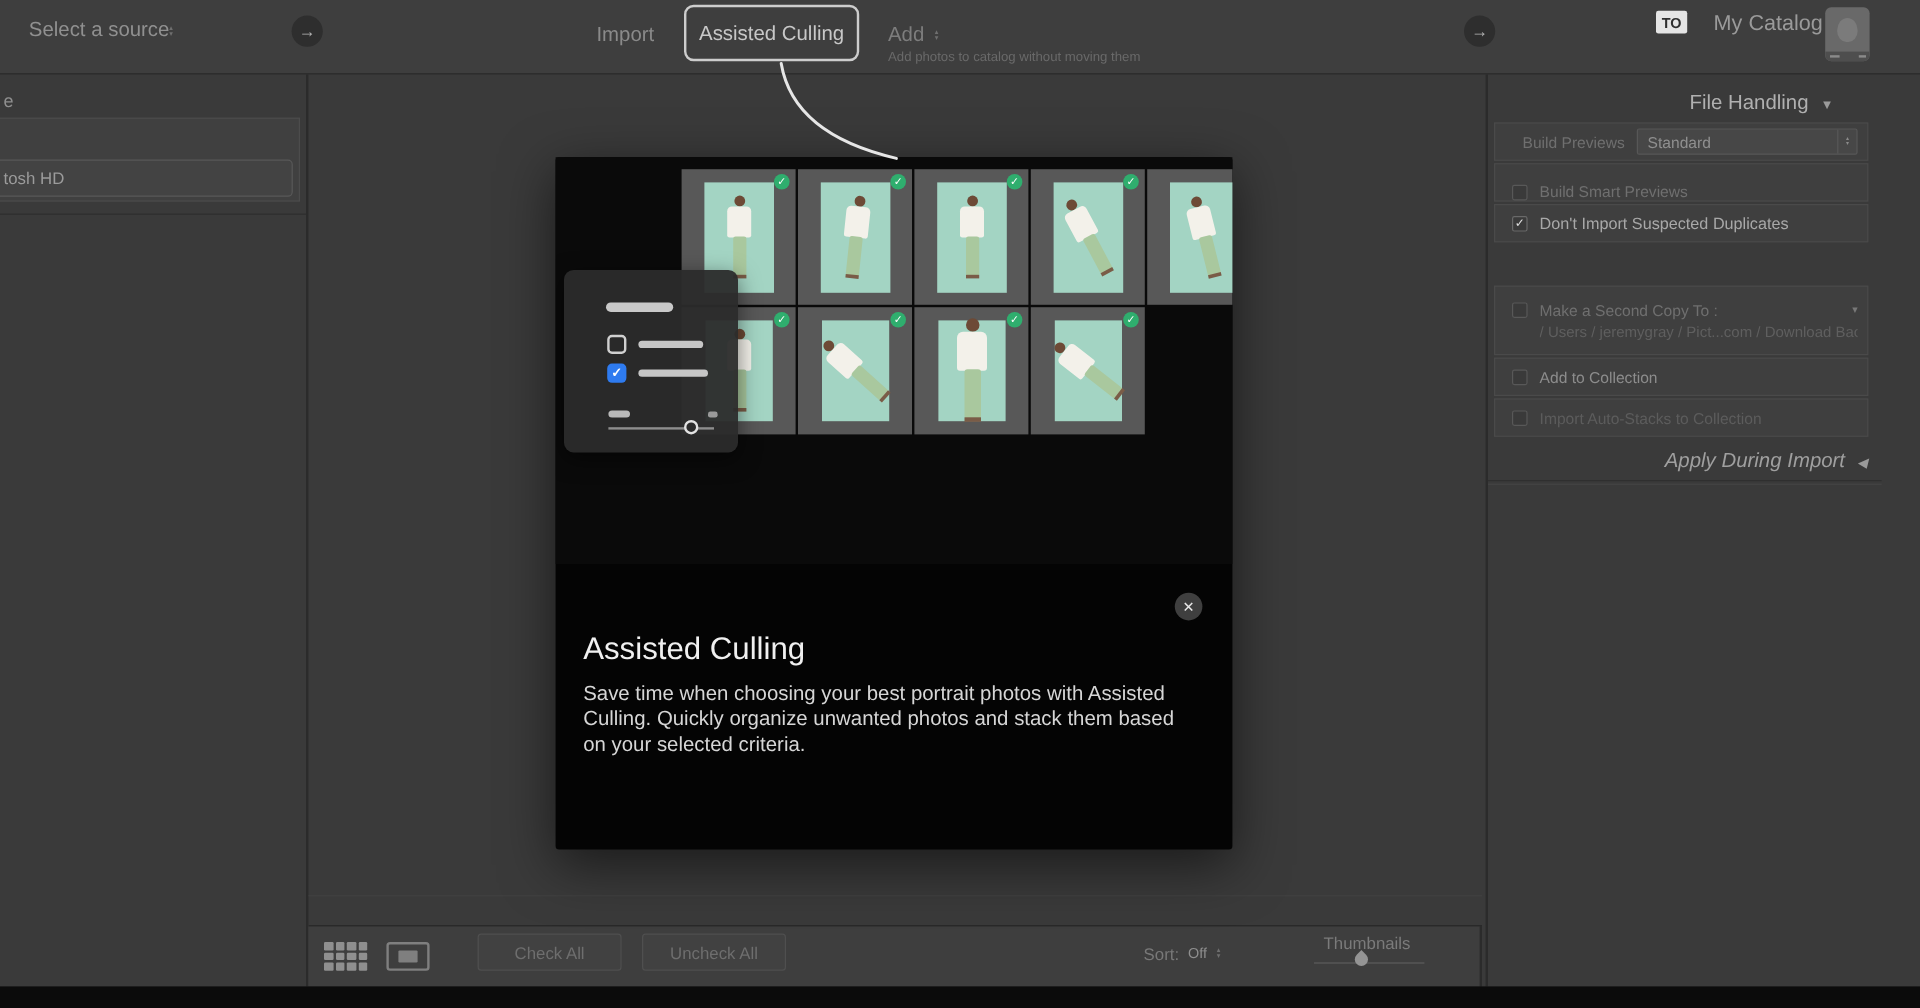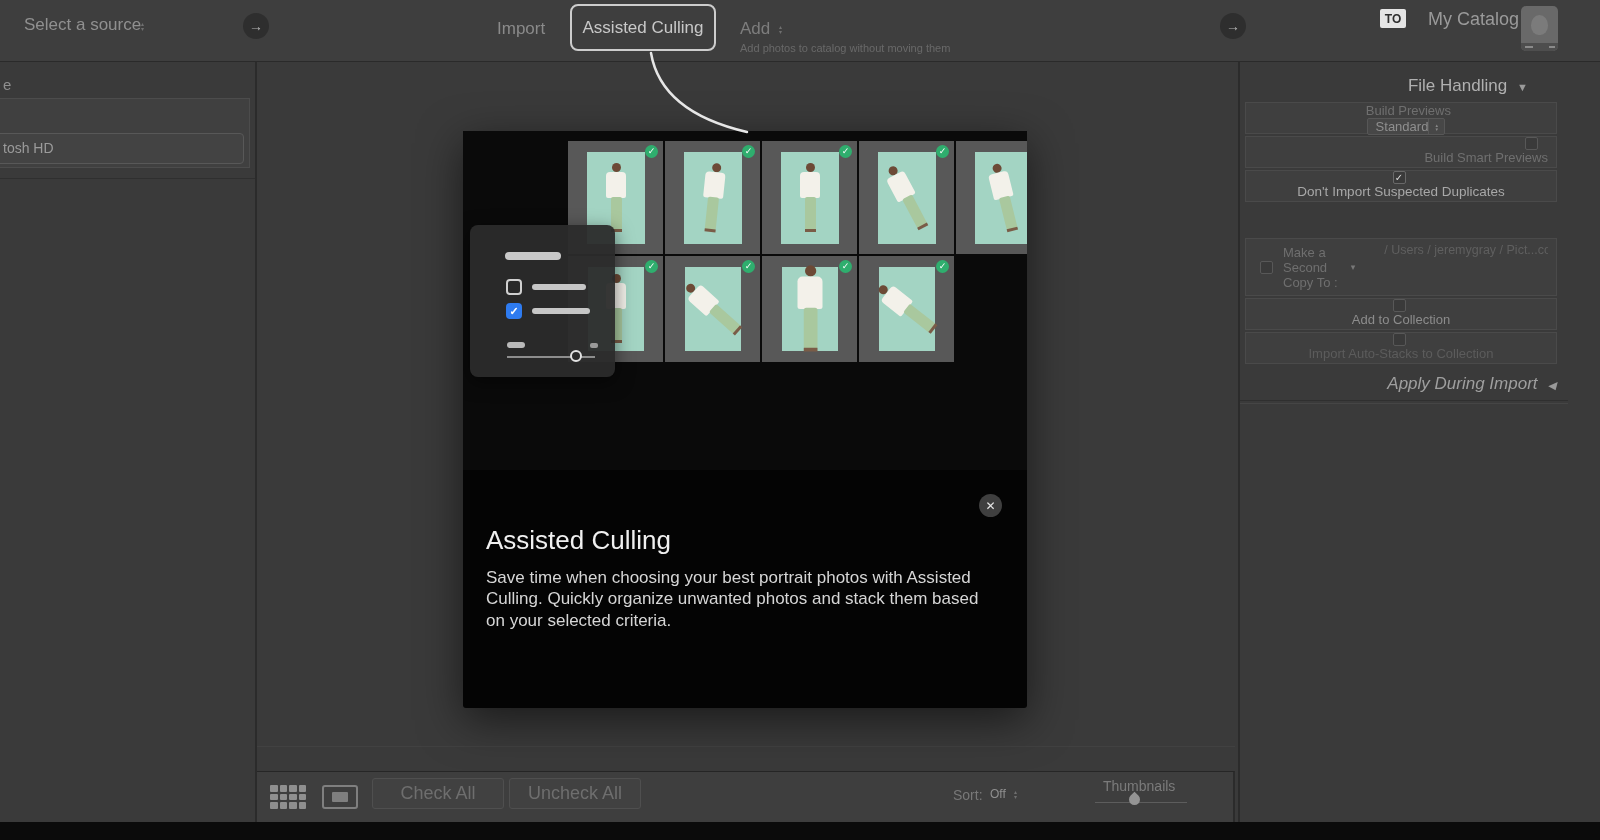--- a/index.html
+++ b/index.html
@@ -31,49 +31,49 @@
   
   #lp-header { left:3px; top:76px; color:#8f8f8f; font-size:15px; }
   #lp-box { left:-8px; top:98px; width:258px; height:70px; background:#404040; border:1px solid #4c4c4c; }
   #lp-item { left:-8px; top:133px; width:252px; height:31px; background:#434343; border:1px solid #585858;
              border-radius:4px; color:#9b9b9b; font-size:14px; line-height:29px; padding-left:10px; }
 
   
   .panel-header { width:316px; text-align:right; font-size:17px; color:#b0b0b0; }
   .panel-header .tri { font-size:11px; color:#9a9a9a; margin-left:10px; }
   .fh-row { position:absolute; left:1245px; width:312px; background:#3f3f3f; border:1px solid #4a4a4a;
-            display:flex; align-items:center; padding:0 8px;flex-direction:column; }
+            display:flex; align-items:center; padding:0 8px; }
   .cbx { width:13px; height:13px; border:1px solid #696969; border-radius:2px; background:#3a3a3a;
          margin:0 10px 0 6px; flex:0 0 auto; display:flex; align-items:center; justify-content:center;
          font-size:10px; color:#dcdcdc; }
   .cbx.dim { border-color:#585858; }
   .fh-label { font-size:13px; color:#6f6f6f; }
   .fh-label.bright { color:#a8a8a8; font-size:13.5px; }
   .fh-label.mid { color:#8c8c8c; }
   .fh-label.dimmest { color:#5c5c5c; }
   #bp-drop { flex:1; height:22px; margin-left:10px; background:#474747; border:1px solid #575757;
              border-radius:2px; display:flex; align-items:center; }
   #bp-drop .val { flex:1; padding-left:8px; font-size:13px; color:#8f8f8f; }
   #bp-drop .ind { width:16px; align-self:stretch; border-left:1px solid #575757; display:flex; flex-direction:column;
                   align-items:center; justify-content:center; font-size:5px; color:#8a8a8a; line-height:4px; }
-  #row5 { flex-direction:row; align-items:stretch; justify-content:center; }
+  #row5 { flex-direction:column; align-items:stretch; justify-content:center; }
   #row5 .line1 { display:flex; align-items:center; }
   #row5 .path { margin-left:29px; margin-top:4px; font-size:12.5px; color:#5f5f5f; white-space:nowrap; overflow:hidden; }
 
   
   #btoolbar { left:257px; top:771px; width:978px; height:51px; background:#3e3e3e;
               border-top:1px solid #262626; border-right:2px solid #2b2b2b; }
   #grid-icon { left:13px; top:13px; width:36px; height:24px; display:grid;
                grid-template-columns:repeat(4,1fr); grid-template-rows:repeat(3,1fr); gap:2px; }
   #grid-icon span { background:#8f8f8f; border-radius:1px; }
   #loupe-icon { left:65px; top:13px; width:36px; height:24px; border:2px solid #7f7f7f; border-radius:3px;
                 display:flex; align-items:center; justify-content:center; }
   #loupe-icon span { width:16px; height:10px; background:#7f7f7f; border-radius:1px; }
-  .bt-btn { position:absolute; top:6px; width:132px; height:31px; background:#414141; border:1px solid #4f4f4f;
-            border-radius:3px; color:#6e6e6e; font-size:18px; display:flex; align-items:center; justify-content:center; }
+  .bt-btn { position:absolute; top:6px; width:120px; height:31px; background:#414141; border:1px solid #4f4f4f;
+            border-radius:3px; color:#6e6e6e; font-size:14px; display:flex; align-items:center; justify-content:center;margin-left:26px; }
   .sort-label { color:#787878; font-size:14px; }
   .sort-val { color:#8f8f8f; font-size:12px; }
   #thumb-label { left:846px; top:6px; color:#7b7b7b; font-size:14px; }
   #thumb-track { left:838px; top:30px; width:92px; height:1px; background:#5d5d5d; }
   #thumb-knob { left:872px; top:22px; width:11px; height:11px; background:#949494;
                 border-radius:0 50% 50% 50%; transform:rotate(45deg); }
   #bottom-strip { left:0; top:822px; width:1600px; height:18px; background:#0b0b0b; }
 
   
   #modal { left:463px; top:131px; width:564px; height:577px; background:#040404; border-radius:3px;

